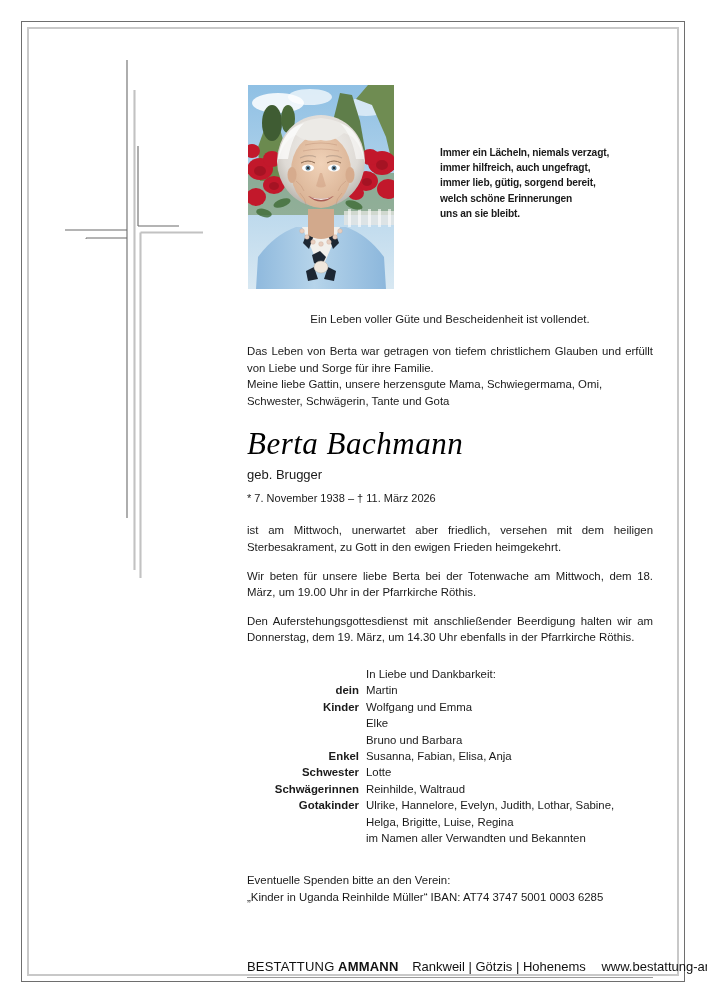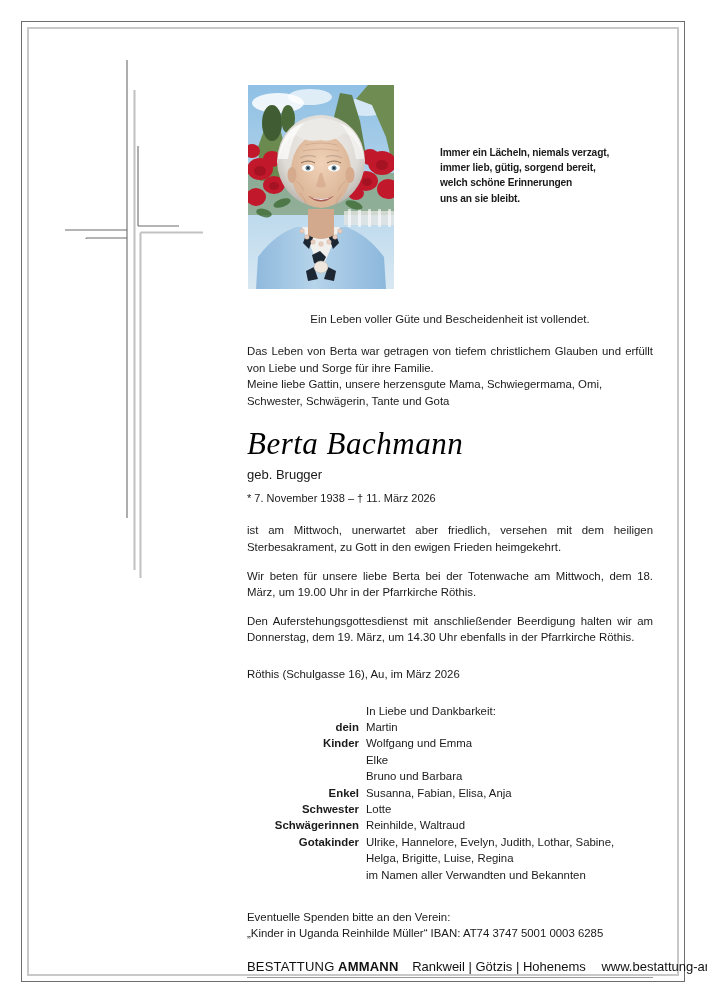--- a/index.html
+++ b/index.html
@@ -331,20 +331,21 @@
       <path d="M52 108 Q58 114 58 120"></path>
       <path d="M94 108 Q88 114 88 120"></path>
       <path d="M55 66 Q73 62 91 66"></path>
       <path d="M57 60 Q73 56 89 60"></path>
     </g>
   </svg>
 </div>
 
 <div id="verse">
   <div>Immer ein Lächeln, niemals verzagt,</div>
+  <div>immer hilfreich, auch ungefragt,</div>
   <div>immer lieb, gütig, sorgend bereit,</div>
   <div>welch schöne Erinnerungen</div>
   <div>uns an sie bleibt.</div>
 </div>
 
 <div id="content">
 
   <p class="lead">Ein Leben voller Güte und Bescheidenheit ist vollendet.</p>
 
   <p class="para justify tight">Das Leben von Berta war getragen von tiefem christlichem Glauben und erfüllt von Liebe und Sorge für ihre Familie.</p>
@@ -353,21 +354,20 @@
   <div id="name-block">
     <div id="deceased-name">Berta Bachmann</div>
     <div id="maiden-name">geb. Brugger</div>
     <div id="life-dates">* 7. November 1938  –  † 11. März 2026</div>
   </div>
 
   <p class="para justify">ist am Mittwoch, unerwartet aber friedlich, versehen mit dem heiligen Sterbesakrament, zu Gott in den ewigen Frieden heimgekehrt.</p>
   <p class="para justify">Wir beten für unsere liebe Berta bei der Totenwache am Mittwoch, dem 18. März, um 19.00 Uhr in der Pfarrkirche Röthis.</p>
   <p class="para justify">Den Auferstehungsgottesdienst mit anschließender Beerdigung halten wir am Donnerstag, dem 19. März, um 14.30 Uhr ebenfalls in der Pfarrkirche Röthis.</p>
 
-  <p class="para" style="margin-top:20px;">Röthis (Schulgasse 16), Au, im März 2026</p>
 
   <table id="family">
     <tbody>
       <tr>
         <td class="rel"></td>
         <td class="nm">In Liebe und Dankbarkeit:</td>
       </tr>
       <tr>
         <td class="rel">dein</td>
         <td class="nm">Martin</td>

